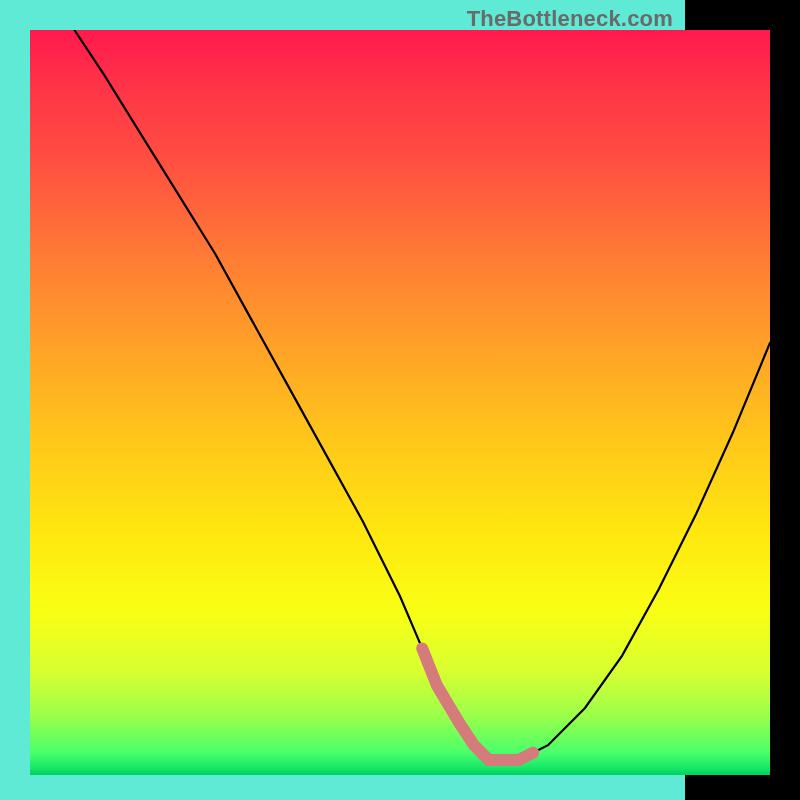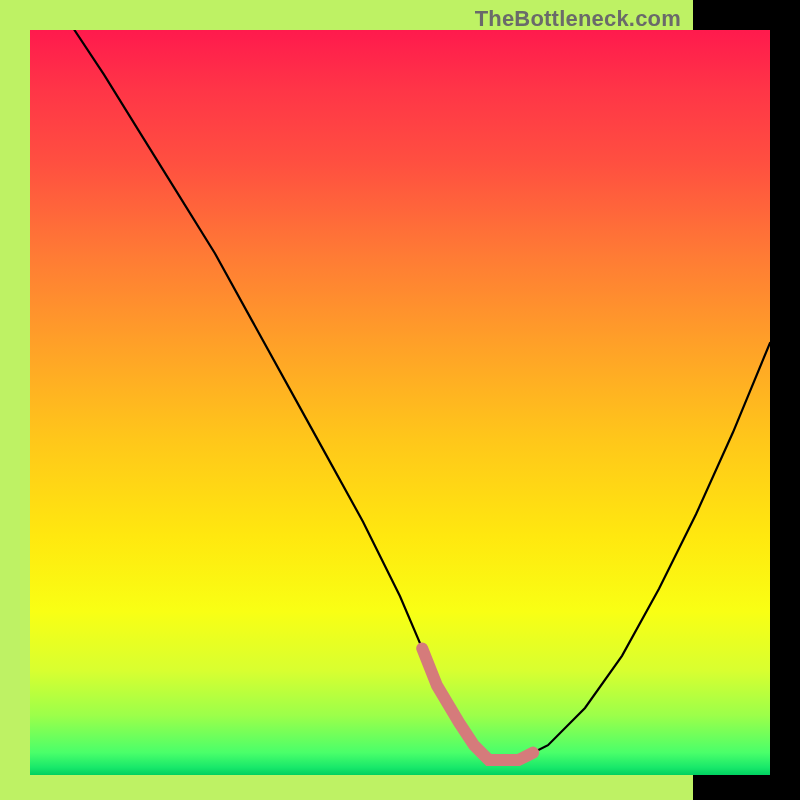--- a/index.html
+++ b/index.html
@@ -7,22 +7,21 @@
     padding: 0;
     width: 800px;
     height: 800px;
     background: #000;
     overflow: hidden;
   }
   .frame {
     position: relative;
     width: 685px;
     height: 800px;
-    background: #bef264;
-    padding-left: 8px;
+    background: #5eead4;
   }
   .plot {
     position: absolute;
     left: 30px;
     top: 30px;
     width: 740px;
     height: 745px;
     background: linear-gradient(to bottom,
       #ff1a4d 0%,
       #ff3547 8%,

